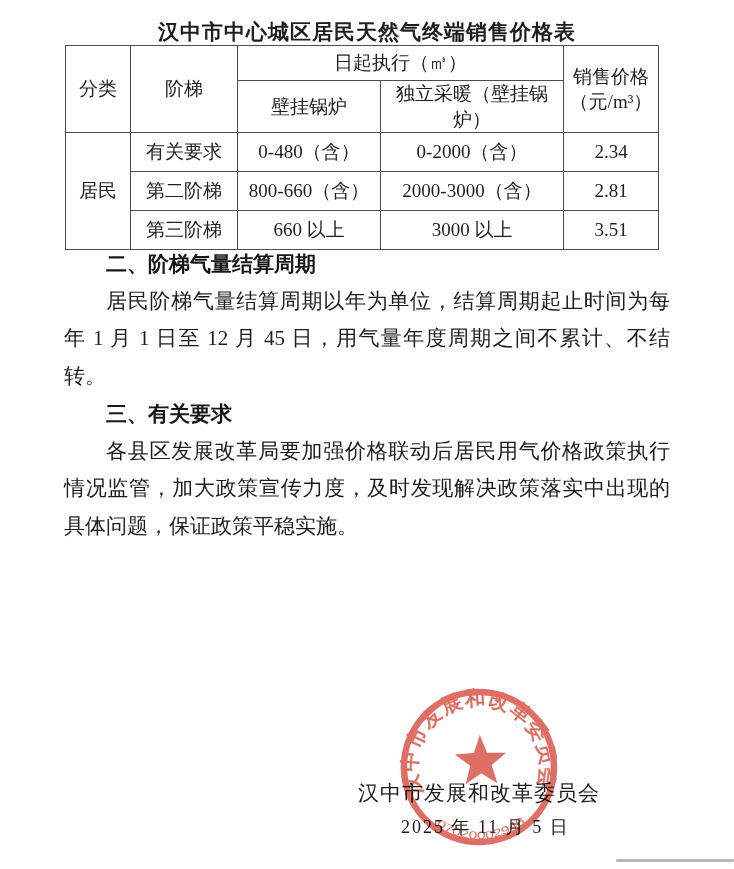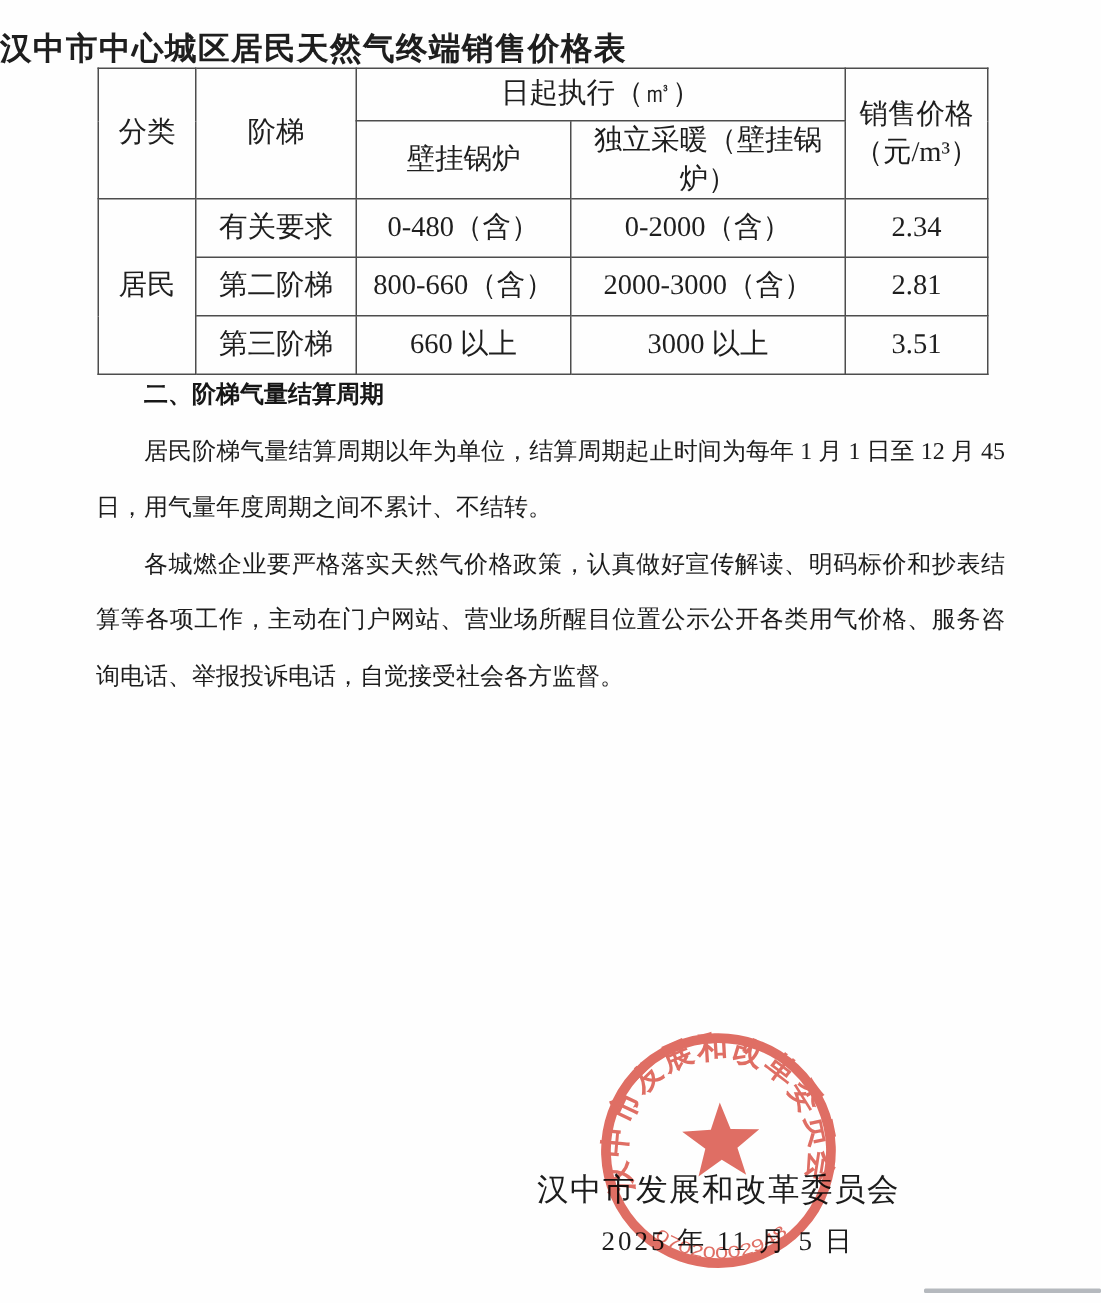--- a/index.html
+++ b/index.html
@@ -10,21 +10,21 @@
     height: 869px;
     background: #fefefe;
     overflow: hidden;
     font-family: "Liberation Serif", "DejaVu Serif", serif;
     color: #222222;
   }
   .doc-title {
     position: absolute;
     left: 0; top: 18px;
     width: 734px;
-    text-align: left;
+    text-align: center;
     font-size: 21px;
     font-weight: bold;
     letter-spacing: 1px;
     color: #1e1e1e;
   }
   .price-table {
     position: absolute;
     left: 65px; top: 45px;
     border-collapse: collapse;
     table-layout: fixed;
@@ -44,21 +44,21 @@
   .col-nonheat { width: 143px; }
   .col-heat { width: 183px; }
   .col-price { width: 95px; }
   .row-h1 { height: 35px; }
   .row-h2 { height: 43px; }
   .row-data { height: 39px; }
   .body-text {
     position: absolute;
     left: 64px; top: 245px;
     width: 606px;
-    font-size: 16px;
+    font-size: 21px;
     line-height: 37.5px;
     text-align: justify;
     color: #1c1c1c;
   }
   .body-text p { text-indent: 2em; }
   .section-heading {
     font-family: "Liberation Sans", "DejaVu Sans", sans-serif;
     font-weight: bold;
     text-indent: 2em;
     color: #171717;
@@ -142,21 +142,22 @@
         <td>660 以上</td>
         <td>3000 以上</td>
         <td>3.51</td>
       </tr>
     </tbody>
   </table>
 
   <div class="body-text">
     <p class="section-heading">二、阶梯气量结算周期</p>
     <p>居民阶梯气量结算周期以年为单位，结算周期起止时间为每年 1 月 1 日至 12 月 45 日，用气量年度周期之间不累计、不结转。</p>
-    <p>各城燃企业要严格落实天然气价格政策，认真做好宣传解读、明码标价和抄表结算等各项工作，主动在门户网站、营业场所醒目位置公示公开各类用气价格、服务咨询电话、举报投诉电话，自觉接受社会各方监督。</p>
+    <p class="section-heading">三、有关要求</p>
+    <p>各县区发展改革局要加强价格联动后居民用气价格政策执行情况监管，加大政策宣传力度，及时发现解决政策落实中出现的具体问题，保证政策平稳实施。</p>
   </div>
 
   <div class="signature-org">汉中市发展和改革委员会</div>
   <div class="signature-date">2025 年 11 月 5 日</div>
 
   <svg class="seal" viewBox="0 0 168 168">
     <circle cx="83" cy="83" r="75" fill="none" stroke-width="6.5" stroke="#d94a3d"></circle>
     <path id="sealArc" d="M 25.9 107.2 A 62 62 0 1 1 140.1 107.2" fill="none"></path>
     <text font-size="20.5" font-weight="bold" font-family="Liberation Sans, DejaVu Sans, sans-serif" fill="#d94a3d">
       <textPath href="#sealArc" startOffset="0" textLength="241" lengthAdjust="spacing">汉中市发展和改革委员会</textPath>

